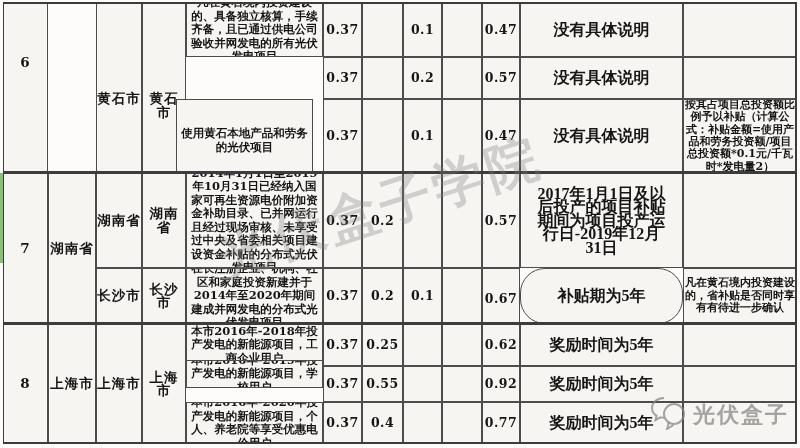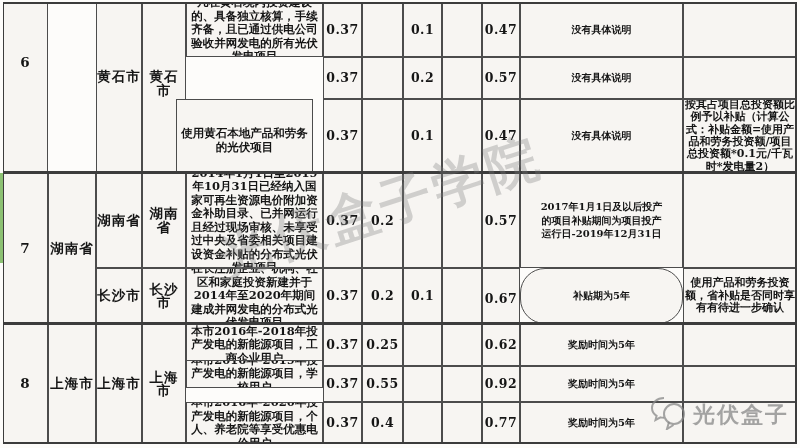--- a/index.html
+++ b/index.html
@@ -3,26 +3,26 @@
 <meta charset="utf-8">
 <style>
   html,body{margin:0;padding:0;background:#ffffff;}
   #canvas{position:relative;width:800px;height:448px;background:#fdfcfa;overflow:hidden;
           font-family:"DejaVu Serif","Liberation Serif",serif;font-weight:bold;color:#151515;}
   .cell{position:absolute;box-sizing:border-box;border:1px solid #4c4c4c;background:#f7f5f2;
         display:flex;align-items:center;justify-content:center;text-align:center;overflow:hidden;
         line-height:13.5px;z-index:1;}
   .desc{font-size:11.5px;padding:1px 2px;}
   .num{font-size:12.5px;letter-spacing:0.5px;}
-  .note{font-size:10px;padding:1px 16px;}
+  .note{font-size:16px;padding:1px 16px;font-family:Liberation Serif, serif;}
   .extra{font-size:11px;line-height:12.4px;padding:1px 1px;}
   .name{font-size:13.5px;letter-spacing:1px;}
   .top-pad{align-items:flex-start;}
   .pt52{padding-top:52px;}
-  .pt135{padding-top:67px;font-family:Liberation Mono, monospace;}
+  .pt135{padding-top:88px;}
   .hline,.vline{position:absolute;background:#3c3c3c;z-index:3;}
   .green-strip{position:absolute;left:0;top:173px;width:3px;height:90px;background:#8cc173;z-index:4;}
   .wm-diag{position:absolute;left:212px;top:169px;width:360px;font-size:52px;letter-spacing:4px;
            color:rgba(125,125,125,0.32);transform:rotate(-18deg);white-space:nowrap;z-index:5;
            pointer-events:none;font-weight:bold;}
   .wm-logo{position:absolute;left:650px;top:396px;display:flex;align-items:center;gap:5px;z-index:6;
            pointer-events:none;}
   .wm-logo-text{font-size:22px;color:rgba(135,135,135,0.75);letter-spacing:2px;font-weight:bold;}
 </style>
 </head>
@@ -76,21 +76,21 @@
 
   <div class="cell name" style="left:96px;top:268px;width:46px;height:56px;">长沙市</div>
   <div class="cell name" style="left:142px;top:268px;width:44px;height:56px;">长沙市</div>
   <div class="cell desc" style="left:186px;top:268px;width:137px;height:56px;">在长注册企业、机构、社区和家庭投资新建并于2014年至2020年期间建成并网发电的分布式光伏发电项目</div>
   <div class="cell num" style="left:323px;top:268px;width:39px;height:56px;">0.37</div>
   <div class="cell num" style="left:362px;top:268px;width:41px;height:56px;">0.2</div>
   <div class="cell num" style="left:403px;top:268px;width:39px;height:56px;">0.1</div>
   <div class="cell num" style="left:442px;top:268px;width:40px;height:56px;"></div>
   <div class="cell num" style="left:482px;top:268px;width:38px;height:61px;">0.67</div>
   <div class="cell note" style="left:520px;top:268px;width:163px;height:56px;border-radius:25px;">补贴期为5年</div>
-  <div class="cell extra" style="left:683px;top:268px;width:114px;height:56px;">使用产品和劳务投资额，省补贴是否同时享有有待进一步确认</div>
+  <div class="cell extra" style="left:683px;top:268px;width:114px;height:56px;">凡在黄石境内投资建设的，省补贴是否同时享有有待进一步确认</div>
 
   <div class="cell name" style="left:3px;top:324px;width:45px;height:120px;">8</div>
   <div class="cell name" style="left:48px;top:324px;width:48px;height:120px;">上海市</div>
   <div class="cell name" style="left:96px;top:324px;width:46px;height:120px;">上海市</div>
   <div class="cell name" style="left:142px;top:324px;width:44px;height:120px;">上海市</div>
 
   <div class="cell desc" style="left:186px;top:324px;width:137px;height:42px;">本市2016年-2018年投产发电的新能源项目，工商企业用户</div>
   <div class="cell num" style="left:323px;top:324px;width:39px;height:42px;">0.37</div>
   <div class="cell num" style="left:362px;top:324px;width:41px;height:42px;">0.25</div>
   <div class="cell num" style="left:403px;top:324px;width:39px;height:42px;"></div>

